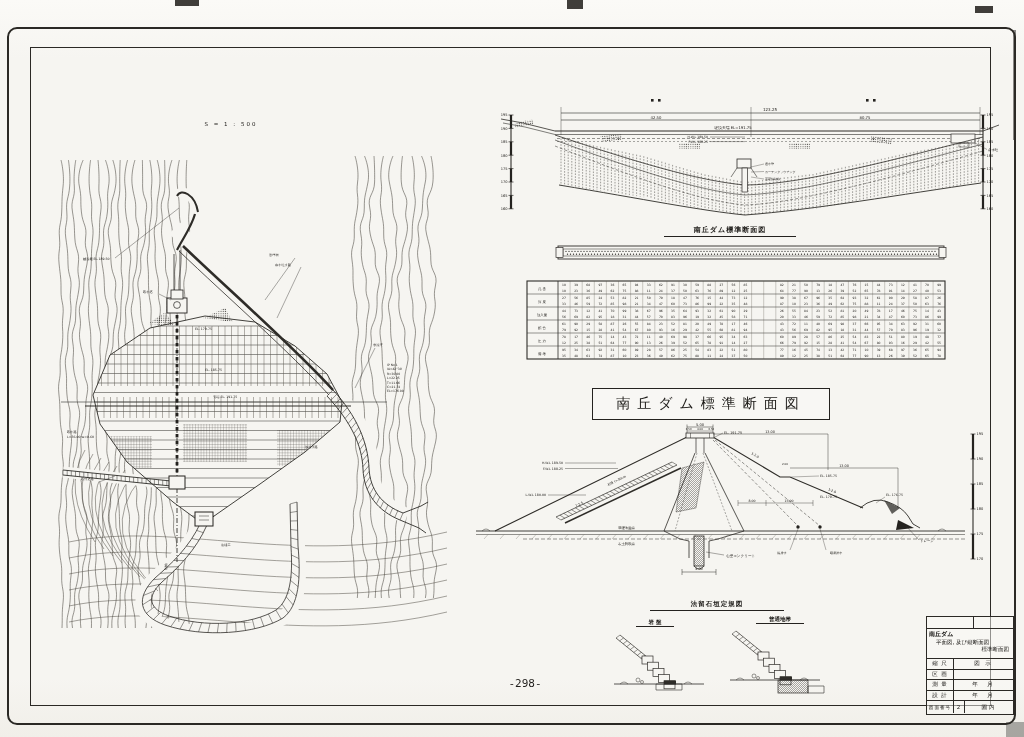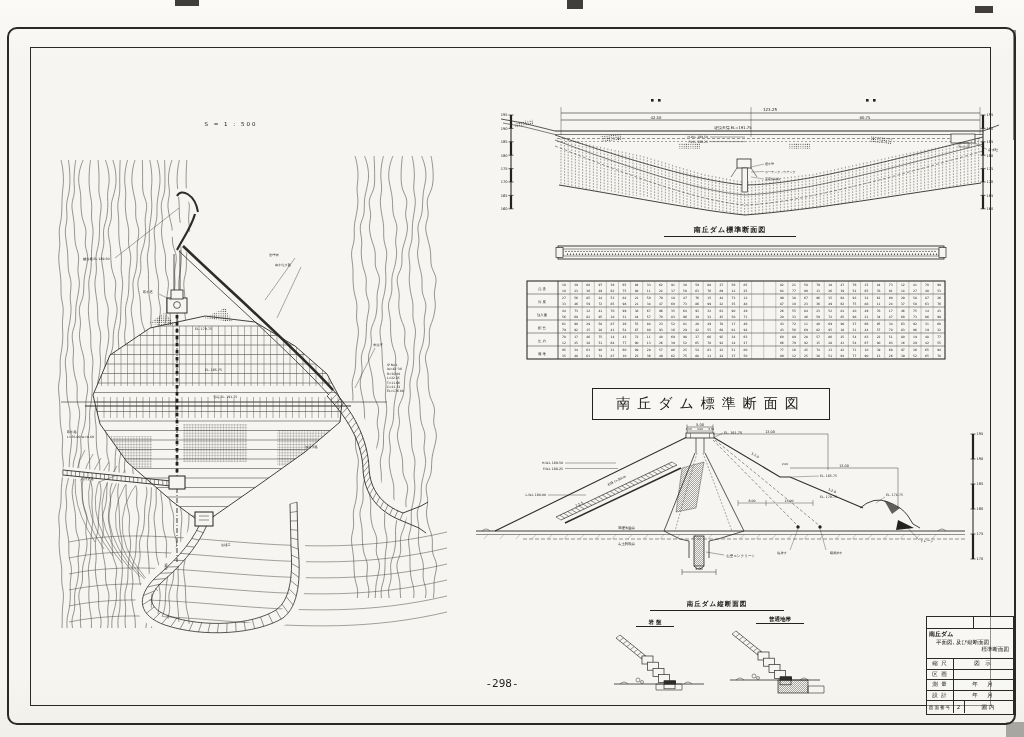--- a/index.html
+++ b/index.html
@@ -16,21 +16,21 @@
         justify-content:center;white-space:nowrap;color:#1b1916;background:rgba(250,249,246,.6);}
   .small-title{position:absolute;text-align:center;font-weight:bold;color:#1b1916;}
   .underline{border-bottom:1px solid #24221f;}
   svg{position:absolute;overflow:visible;}
   #titleblock{position:absolute;left:926px;top:616px;width:86px;height:97px;
       border:1.2px solid #2b2925;font-size:5.5px;color:#181613;background:rgba(250,249,246,.5);}
   #titleblock .row{border-bottom:.8px solid #2b2925;display:flex;align-items:center;box-sizing:border-box;}
   #titleblock .cell-l{width:26px;border-right:.8px solid #2b2925;height:100%;
       display:flex;align-items:center;justify-content:center;letter-spacing:1px;}
   #titleblock .cell-v{flex:1;display:flex;align-items:center;justify-content:center;letter-spacing:2px;}
-  #pagenum{position:absolute;left:462px;top:677px;width:80px;text-align:center;
+  #pagenum{position:absolute;left:485px;top:677px;width:80px;text-align:center;
       font-family:"DejaVu Sans Mono","Liberation Mono",monospace;font-size:11px;color:#211f1c;}
 </style>
 </head>
 <body>
 
 <div id="sheet">
 
   <div class="art" style="left:175px;top:0;width:24px;height:6px;"></div>
   <div class="art" style="left:567px;top:0;width:16px;height:9px;"></div>
   <div class="art" style="left:975px;top:6px;width:18px;height:7px;"></div>
@@ -42,21 +42,21 @@
 
   <div class="small-title" style="left:186px;top:121px;width:90px;font-size:5.5px;letter-spacing:2px;font-weight:normal;">S = 1 : 500</div>
 
 
   <div class="small-title underline" style="left:664px;top:225px;width:132px;font-size:7px;letter-spacing:1px;padding-bottom:1px;">南丘ダム標準断面図</div>
 
   <div class="tbox" style="left:592px;top:388px;width:236px;height:30px;font-size:14px;letter-spacing:7px;">
     <span>南丘ダム標準断面図</span>
   </div>
 
-  <div class="small-title underline" style="left:650px;top:600px;width:134px;font-size:6.5px;letter-spacing:1px;padding-bottom:1px;">南丘ダム縦断面図</div>
+  <div class="small-title underline" style="left:650px;top:600px;width:134px;font-size:6.5px;letter-spacing:1px;padding-bottom:1px;">法留石垣定規図</div>
   <div class="small-title underline" style="left:636px;top:619px;width:38px;font-size:5.5px;">岩 盤</div>
   <div class="small-title underline" style="left:756px;top:616px;width:48px;font-size:5.5px;">普通地帯</div>
 
   <svg id="plan" viewBox="0 0 405 515" style="left:55px;top:150px;width:405px;height:515px;">
     <defs>
       <pattern id="xh" width="2.8" height="2.8" patternUnits="userSpaceOnUse">
         <path d="M0 0H2.8M0 0V2.8" stroke="#3d3a34" stroke-width="0.45" fill="none"></path>
       </pattern>
       <pattern id="stip" width="2.2" height="2.2" patternUnits="userSpaceOnUse">
         <circle cx="1" cy="1" r="0.55" fill="#2e2c28"></circle>

